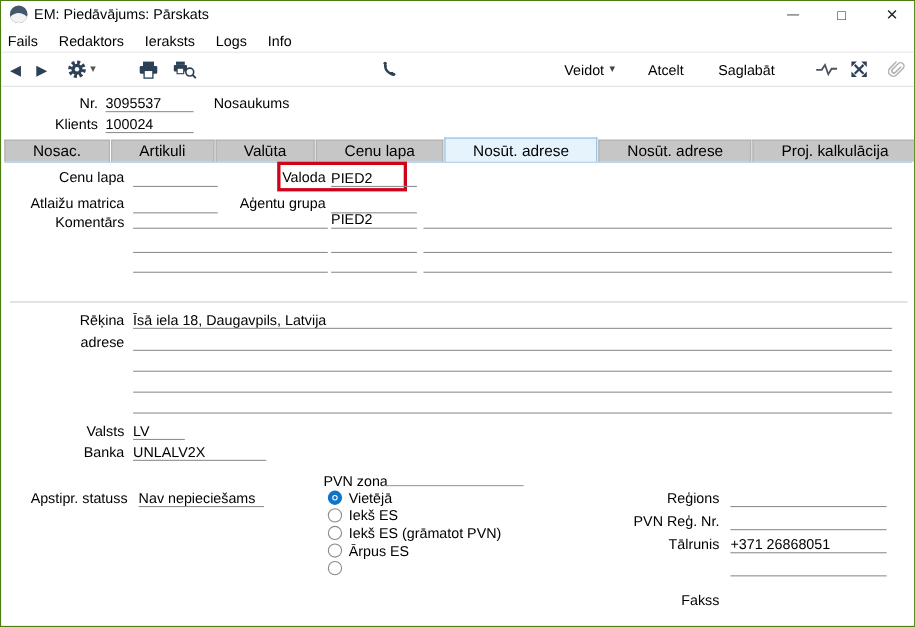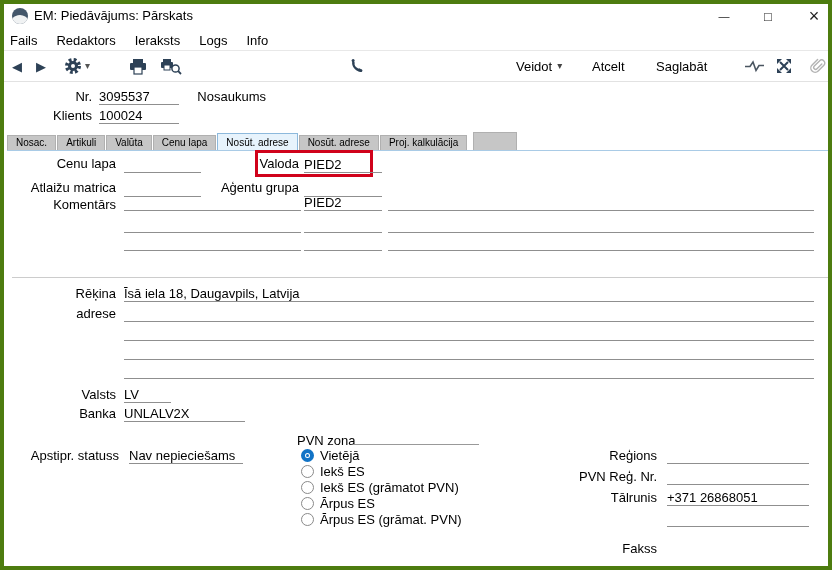--- a/index.html
+++ b/index.html
@@ -1,20 +1,20 @@
 <!DOCTYPE html>
 <html style="--highlight_red: #d0021b; --tab_active_bg: #e7f3fc; --tab_active_border: #8db9dc; --radio_blue: #1173c6; --icon_navy: #2d4156;"><head>
 <meta charset="utf-8">
 <style>
   * { box-sizing: border-box; }
   html,body { margin:0; padding:0; background:#f0f0f0; }
   .window {
     position:relative; width:832px; height:570px; background:#ffffff;
     font-family:"Liberation Sans","DejaVu Sans",sans-serif; font-size:13px; color:#000;
-    border:4px solid #4d7c0f; overflow:hidden;
+    border:1px solid #4d7c0f; overflow:hidden;
   }
   .abs { position:absolute; }
   
   .titlebar { position:absolute; top:0; left:0; width:100%; height:24px; background:#fff; }
   .app-icon { position:absolute; left:8px; top:4px; width:16px; height:16px; border-radius:50%;
     background:#44576b; overflow:hidden; }
   .app-icon::after { content:""; position:absolute; left:-3px; top:7px; width:20px; height:12px;
     background:#fff; border-radius:50% 50% 0 0 / 80% 80% 0 0; transform:rotate(-12deg); opacity:.92; }
   .title-text { position:absolute; left:30px; top:4px; font-size:13px; white-space:nowrap; }
   .win-btn { position:absolute; top:0; width:40px; height:24px; display:flex; align-items:center;
@@ -29,22 +29,22 @@
   .tb { position:absolute; top:0; height:30px; display:flex; align-items:center; color:#2d4156; }
   .tb-text { font-size:13px; color:#000; white-space:nowrap;text-align:right; }
   .glyph { color:#2d4156; line-height:1; }
   
   .label { position:absolute; text-align:right; white-space:nowrap; font-size:13px; }
   .fld { position:absolute; height:16px; line-height:15px; border-bottom:1px solid #8f8f8f;
     font-size:13px; white-space:nowrap; overflow:hidden; }
   .divider { position:absolute; height:1px; background:#cccccc; }
   
   .tabs { position:absolute; top:126px; left:3px; display:flex; align-items:flex-end; height:20px; }
-  .tab { background:#c6c6c6; border:1px solid #b0b0b0; border-bottom:none; padding:1px 8px 2px;
-    margin-right:1px; font-size:10px; white-space:nowrap; }
+  .tab { background:#c6c6c6; border:1px solid #b0b0b0; border-bottom:none; padding:1px 25px 2px;
+    margin-right:1px; font-size:14px; white-space:nowrap; }
   .tab.active { background:var(--tab_active_bg,#e7f3fc); border:1px solid var(--tab_active_border,#8db9dc);
     border-bottom:none; padding-top:3px; }
   .tab.stub { width:44px; height:18px; margin-left:5px; }
   .tab-underline { position:absolute; top:146px; left:3px; width:825px; height:1px; background:#a9cbe6; }
   
   .highlight-box { position:absolute; left:251px; top:146px; width:118px; height:27px;
     border:3px solid var(--highlight_red,#d0021b); z-index:5; }
   
   .radio { position:absolute; width:13px; height:13px; border-radius:50%;
     border:1px solid #8a8a8a; background:#fff; }
@@ -227,21 +227,20 @@
 
   <span class="radio radio-opt selected" style="left:297px;top:445px;"></span>
   <span class="radio-label" style="left:316px;top:444px;">Vietējā</span>
   <span class="radio radio-opt" style="left:297px;top:461px;"></span>
   <span class="radio-label" style="left:316px;top:460px;">Iekš ES</span>
   <span class="radio radio-opt" style="left:297px;top:477px;"></span>
   <span class="radio-label" style="left:316px;top:476px;">Iekš ES (grāmatot PVN)</span>
   <span class="radio radio-opt" style="left:297px;top:493px;"></span>
   <span class="radio-label" style="left:316px;top:492px;">Ārpus ES</span>
   <span class="radio radio-opt" style="left:297px;top:509px;"></span>
-  <span class="radio-label" style="left:316px;top:508px;">Ārpus ES (grāmat. PVN)</span>
 
   <div class="label" style="left:555px;top:444px;width:98px;">Reģions</div>
   <div class="fld" style="left:663px;top:444px;width:142px;"></div>
   <div class="label" style="left:555px;top:465px;width:98px;">PVN Reģ. Nr.</div>
   <div class="fld" style="left:663px;top:465px;width:142px;"></div>
   <div class="label" style="left:555px;top:486px;width:98px;">Tālrunis</div>
   <div class="fld" style="left:663px;top:486px;width:142px;">+371 26868051</div>
   <div class="label" style="left:555px;top:507px;width:98px;margin-top:30px;">Fakss</div>
   <div class="fld" style="left:663px;top:507px;width:142px;"></div>
 

